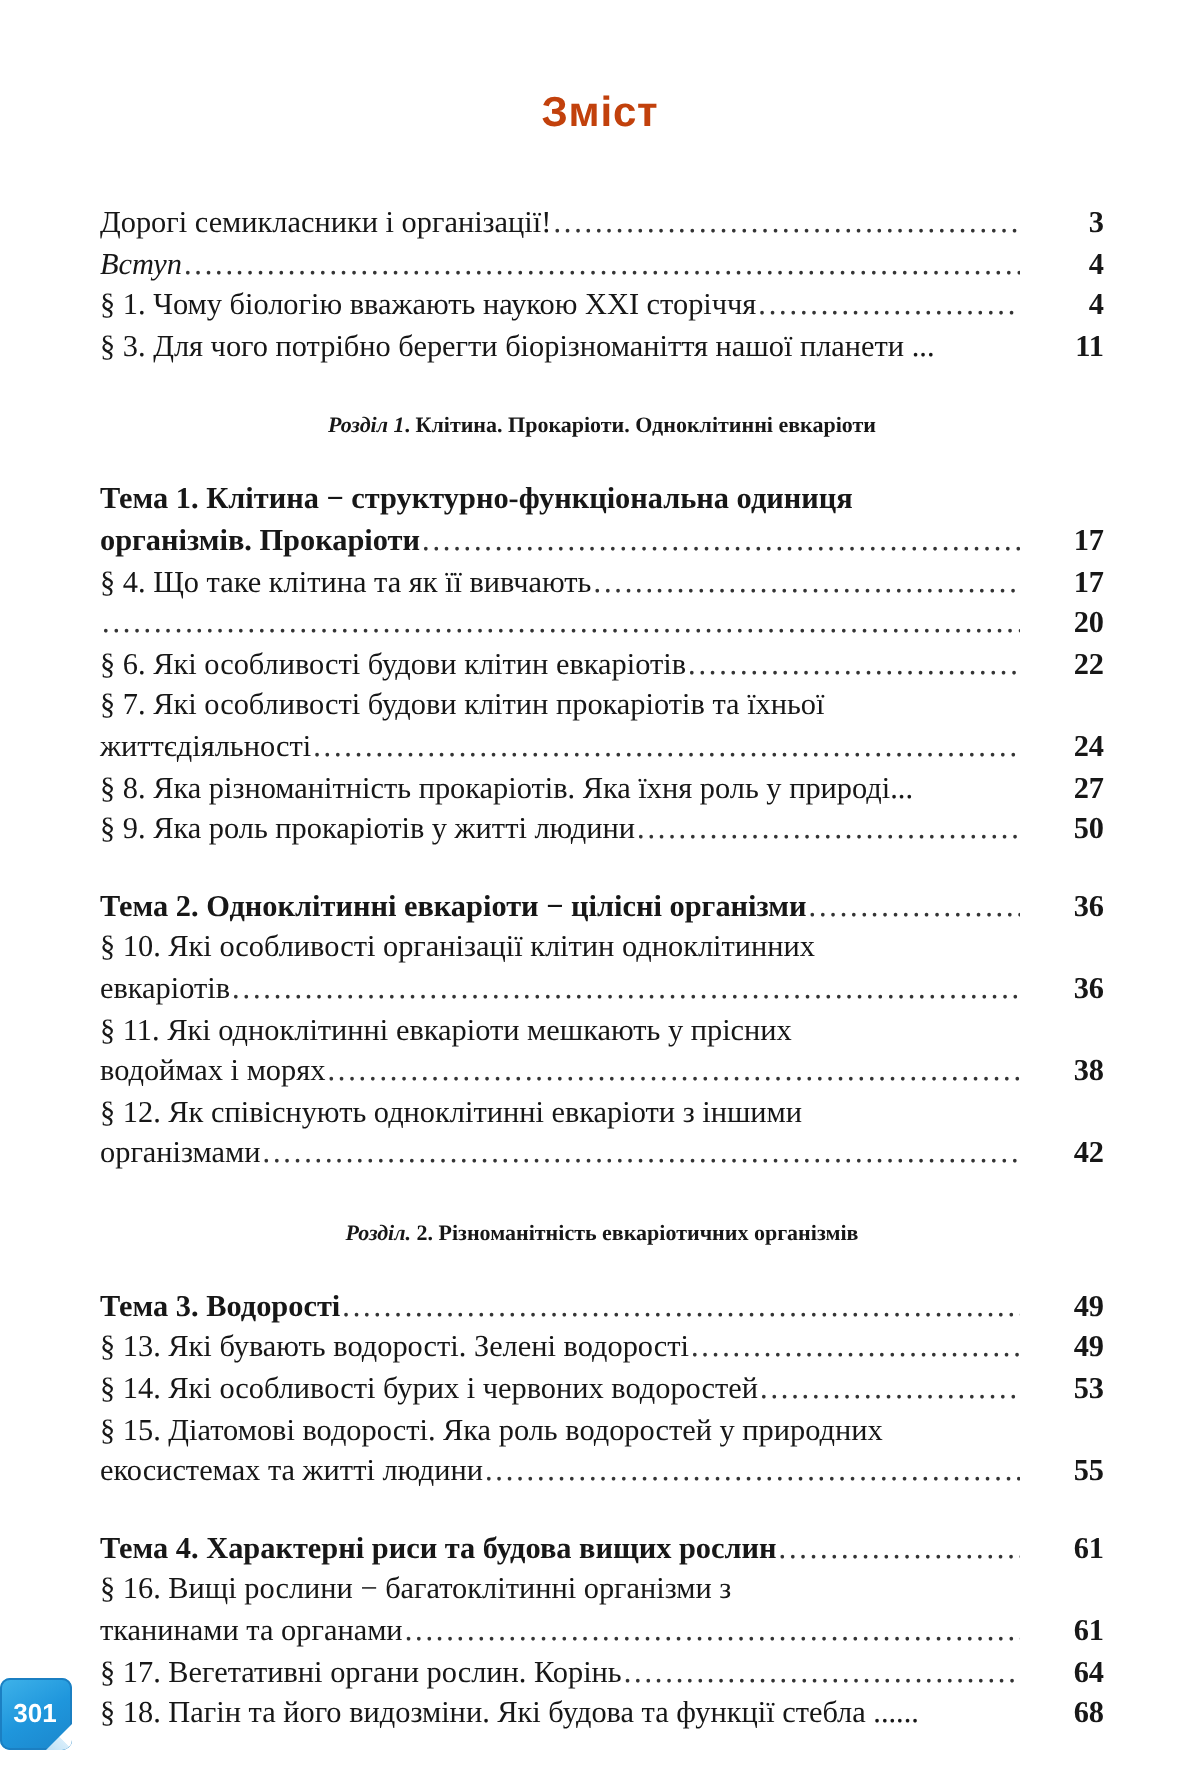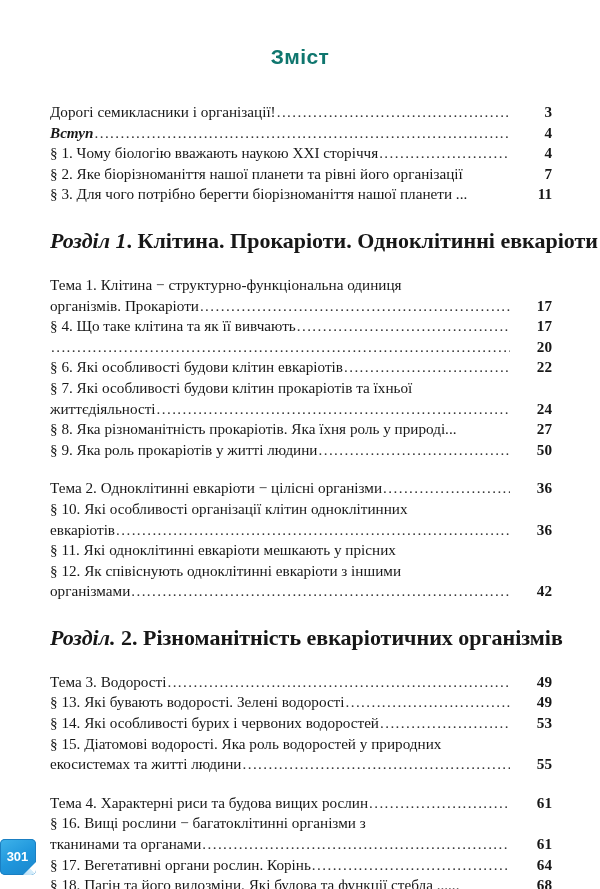--- a/index.html
+++ b/index.html
@@ -23,21 +23,21 @@
     box-sizing: border-box;
   }
 
   
   .toc-title {
     text-align: center;
     font-family: "Liberation Sans", "DejaVu Sans", sans-serif;
     font-weight: bold;
     font-size: 21px;
     letter-spacing: 0.4px;
-    color: #0f766e;
+    color: #c2410c;
     padding-top: 45px;
     margin: 0;
   }
 
   
   .toc-body {
     margin-top: 33px;
     padding-left: 50px;
     padding-right: 48px;
   }
@@ -73,28 +73,28 @@
     padding-left: 8px;
   }
 
   
   .entry.noleader .leader::after { content: ""; }
 
   
   .entry .pg.blank { visibility: hidden; }
 
   
-  .b { font-weight: normal; }
-  .bi { font-weight: bold; font-style: italic; }
+  .b { font-weight: bold; }
+  .bi { font-weight: normal; font-style: italic; }
 
   
   .part-heading {
     text-align: center;
     font-weight: bold;
-    font-size: 22px;
+    font-size: 11px;
     margin: 0;
     padding: 0;
     white-space: nowrap;
   }
   .part-heading .num { font-style: italic; }
   .sp-md { height: 18px; }
   .sp-lg { height: 21px; }
   .sp-xl { height: 23px; }
 
   
@@ -156,25 +156,20 @@
           <span class="txt bi">Вступ</span>
           <span class="leader"></span>
           <span class="pg">4</span>
         </div>
         <div class="entry">
           <span class="txt ">§ 1. Чому біологію вважають наукою XXI сторіччя</span>
           <span class="leader"></span>
           <span class="pg">4</span>
         </div>
         <div class="entry noleader">
-          <span class="txt ">§ 2. Яке біорізноманіття нашої планети та рівні його організації</span>
-          <span class="leader"></span>
-          <span class="pg">7</span>
-        </div>
-        <div class="entry noleader">
           <span class="txt ">§ 3. Для чого потрібно берегти біорізноманіття нашої планети ...</span>
           <span class="leader"></span>
           <span class="pg">11</span>
         </div>
       </div>
 
     <div class="sp-xl"></div>
 
     <div class="part-heading">
       <span class="num">Розділ 1</span><span>. Клітина. Прокаріоти. Одноклітинні евкаріоти</span>
@@ -244,20 +239,25 @@
         </div>
         <div class="entry">
           <span class="txt ">евкаріотів</span>
           <span class="leader"></span>
           <span class="pg">36</span>
         </div>
         <div class="entry noleader">
           <span class="txt ">§ 11. Які одноклітинні евкаріоти мешкають у прісних</span>
           <span class="leader"></span>
           <span class="pg blank"></span>
+        </div>
+        <div class="entry">
+          <span class="txt ">водоймах і морях</span>
+          <span class="leader"></span>
+          <span class="pg">38</span>
         </div>
         <div class="entry noleader">
           <span class="txt ">§ 12. Як співіснують одноклітинні евкаріоти з іншими</span>
           <span class="leader"></span>
           <span class="pg blank"></span>
         </div>
         <div class="entry">
           <span class="txt ">організмами</span>
           <span class="leader"></span>
           <span class="pg">42</span>

